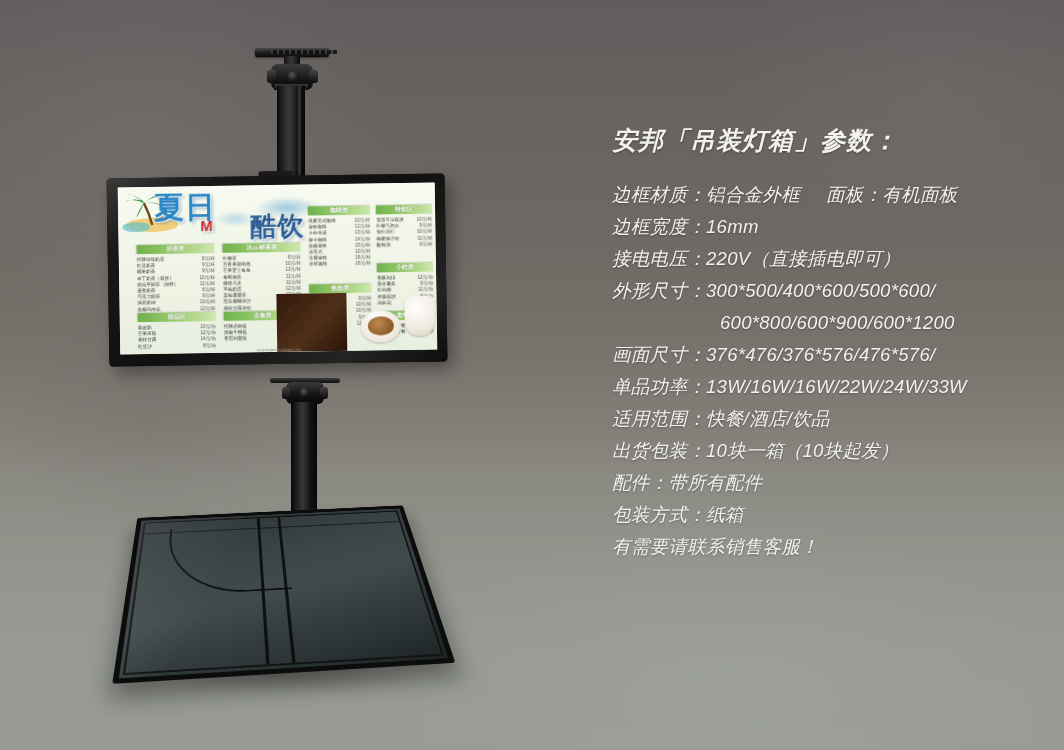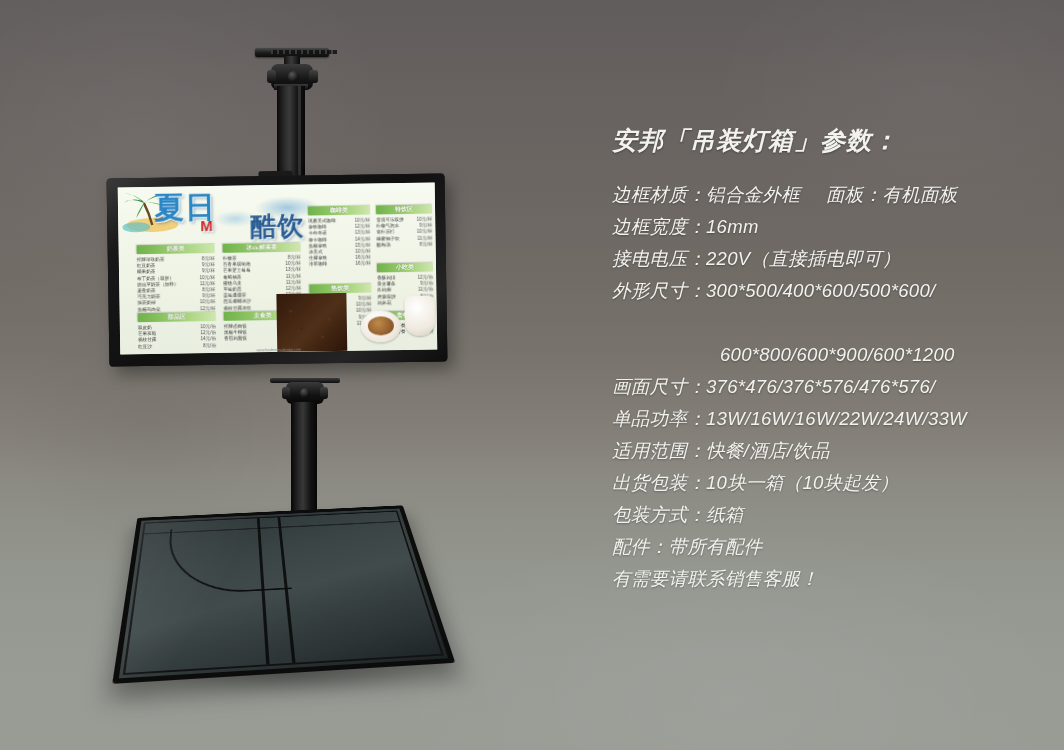--- a/index.html
+++ b/index.html
@@ -271,21 +271,21 @@
     margin-bottom:22px;
     text-shadow:0 1px 2px rgba(0,0,0,.35);
     white-space:nowrap;
   }
   .spec-line{
     font-size:18.5px;line-height:32px;
     letter-spacing:.3px;
     white-space:nowrap;
     text-shadow:0 1px 2px rgba(0,0,0,.3);
   }
-  .spec-line.indent{padding-left:108px;margin-top:32px;}
+  .spec-line.indent{padding-left:108px;}
   .spec-line .lbl{}
   .spec-line .val{}
   .spec-line .gap{display:inline-block;width:26px;}
 </style>
 </head>
 <body>
 
 <div id="page">
 
   <div class="wall-blotch b1"></div>
@@ -643,19 +643,19 @@
     <div id="spec-lines">
         <div class="spec-line"><span class="lbl">边框材质：</span><span class="val">铝合金外框</span><span class="gap"></span><span class="lbl">面板：</span><span class="val">有机面板</span></div>
         <div class="spec-line"><span class="lbl">边框宽度：</span><span class="val">16mm</span></div>
         <div class="spec-line"><span class="lbl">接电电压：</span><span class="val">220V（直接插电即可）</span></div>
         <div class="spec-line"><span class="lbl">外形尺寸：</span><span class="val">300*500/400*600/500*600/</span></div>
         <div class="spec-line indent"><span class="val">600*800/600*900/600*1200</span></div>
         <div class="spec-line"><span class="lbl">画面尺寸：</span><span class="val">376*476/376*576/476*576/</span></div>
         <div class="spec-line"><span class="lbl">单品功率：</span><span class="val">13W/16W/16W/22W/24W/33W</span></div>
         <div class="spec-line"><span class="lbl">适用范围：</span><span class="val">快餐/酒店/饮品</span></div>
         <div class="spec-line"><span class="lbl">出货包装：</span><span class="val">10块一箱（10块起发）</span></div>
+        <div class="spec-line"><span class="lbl">配件：</span><span class="val">带所有配件</span></div>
         <div class="spec-line"><span class="lbl">包装方式：</span><span class="val">纸箱</span></div>
-        <div class="spec-line"><span class="lbl">配件：</span><span class="val">带所有配件</span></div>
         <div class="spec-line"><span class="val">有需要请联系销售客服！</span></div>
       </div>
   </div>
 
 </div>
 
 </body></html>

